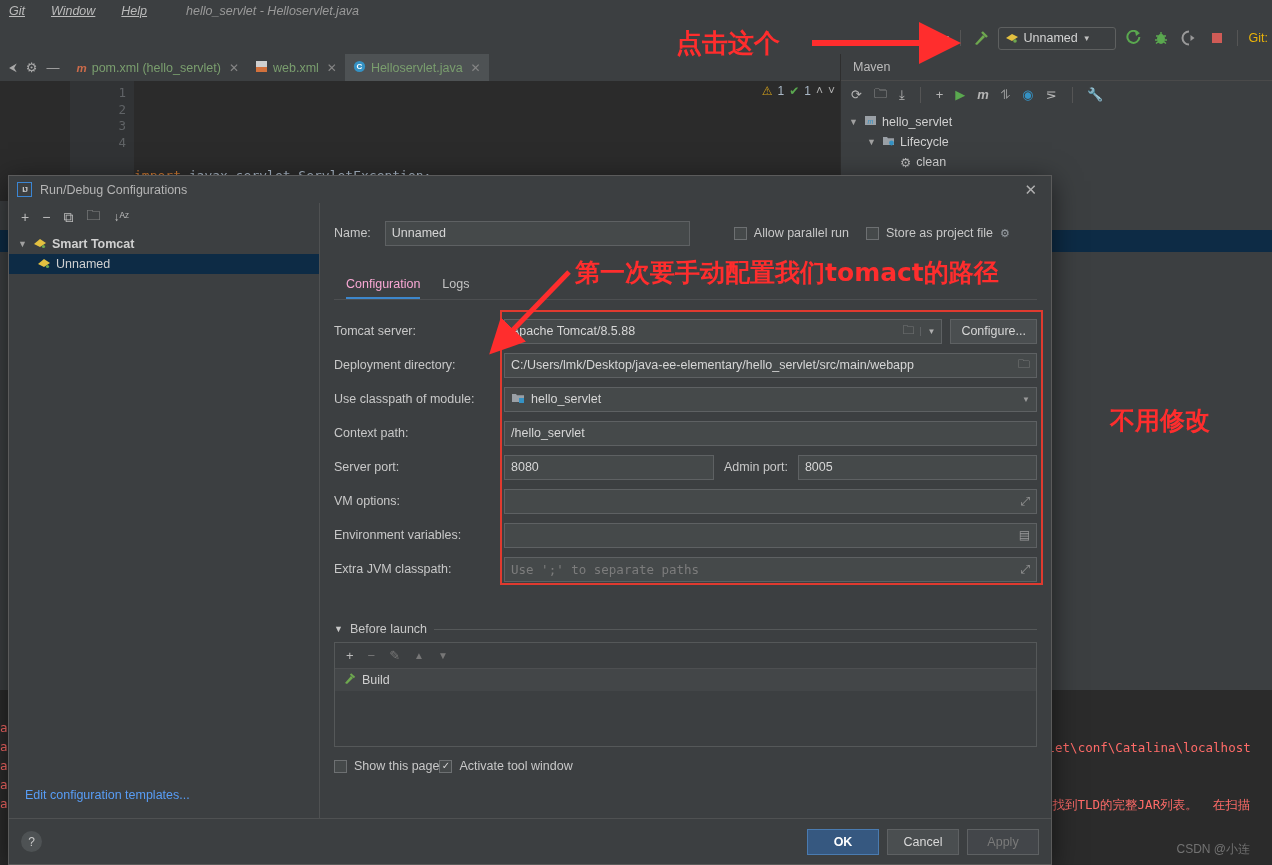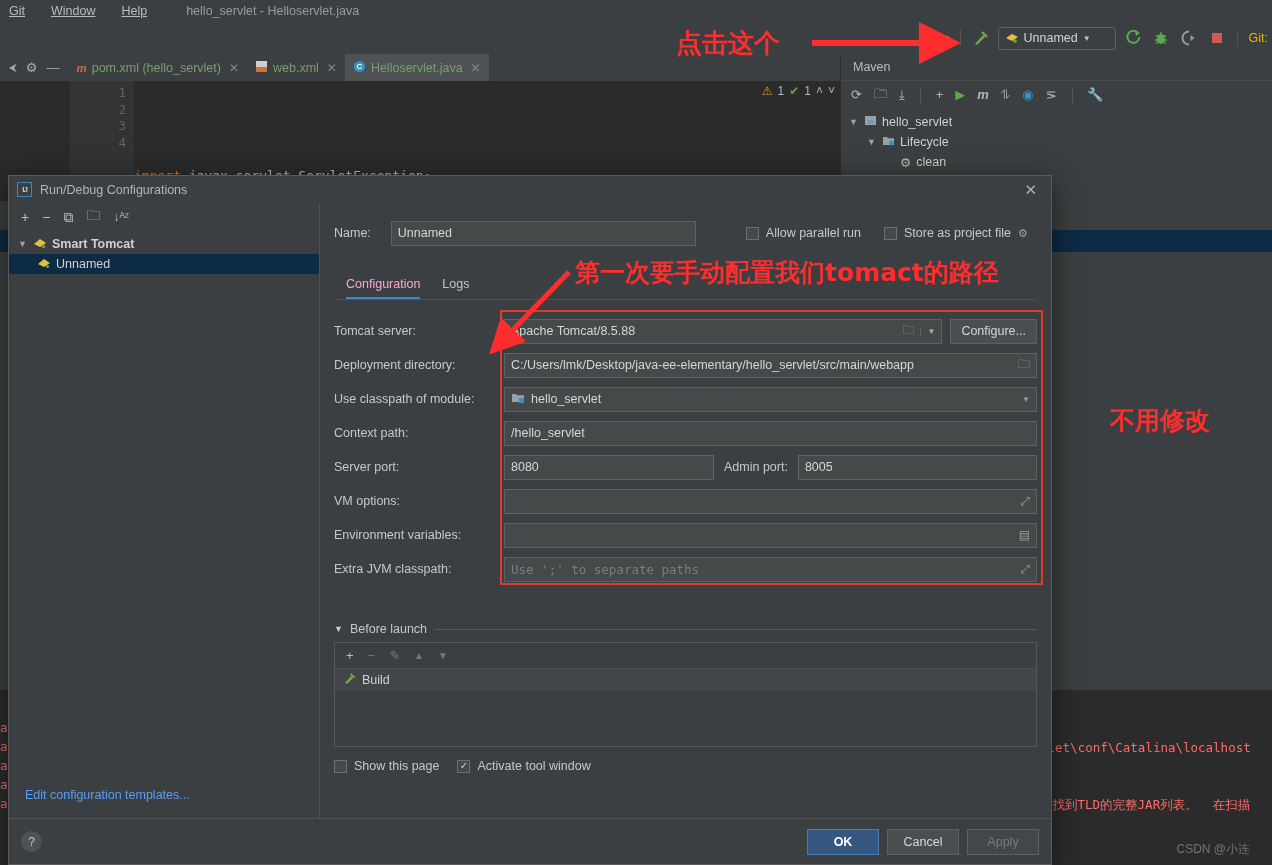--- a/index.html
+++ b/index.html
@@ -10,21 +10,21 @@
     overflow: hidden;
   }
   #root { position: relative; width: 1272px; height: 865px; }
 
   
   .ide { position:absolute; inset:0; background:#3c3f41; }
 
   .menubar {
     position:absolute; left:0; top:0; width:1012px; height:22px;
     background:#3c3f41; color:#bbbbbb; font-size:12.5px;
-    display:flex; align-items:center; gap:16px; padding-left:4px;
+    display:flex; align-items:center; gap:16px; padding-left:4px;font-style:italic;
   }
   .menubar .mi { padding:2px 5px; color:#bbbbbb; }
   .menubar .mi u { text-decoration:underline; }
   .menubar .wtitle { color:#9a9a9a; margin-left:18px; font-size:12.5px; }
 
   .toolbar {
     position:absolute; left:0; top:22px; width:1272px; height:32px;
     background:#3c3f41; display:flex; align-items:center;
   }
   .tb-right { position:absolute; right:0; top:0; height:32px; display:flex; align-items:center; gap:6px; padding-right:4px; }
@@ -103,21 +103,21 @@
   .cfg-tree { flex:1; font-size:12.5px; color:#d0d0d0; padding-top:3px;}
   .tnode { display:flex; align-items:center; gap:5px; height:20px; padding-left:9px; }
   .tnode.child { padding-left:28px; }
   .tnode.selected { background:#0d2b45; }
   .tnode b { font-weight:bold; }
   .cfg-left-foot { height:46px; display:flex; align-items:center; padding-left:16px; }
   .link { color:#589df6; font-size:12.5px; }
 
   
   .cfg-right { flex:1; display:flex; flex-direction:column; position:relative; padding:0 14px; background:#3c3f41;}
-  .name-row { display:flex; align-items:center; height:28px; margin-top:16px; gap:20px; }
+  .name-row { display:flex; align-items:center; height:28px; margin-top:16px; gap:14px; }
   .lbl { color:#c8c8c8; font-size:12.5px; }
   .inp {
     background:#45494a; border:1px solid #5e6163; color:#d6d6d6;
     font-size:12.5px; height:25px; padding:0 6px; display:flex; align-items:center;
   }
   .inp.ph { color:#7c7c7c; font-family:"DejaVu Sans Mono", monospace; }
   .cb { width:13px; height:13px; border:1px solid #6d7072; background:#45494a; display:inline-flex; align-items:center; justify-content:center; color:#d6d6d6; font-size:10px; line-height:1;}
   .cbwrap { display:flex; align-items:center; gap:7px; color:#c8c8c8; font-size:12.5px;}
 
   .tabs { display:flex; gap:22px; margin-top:30px; padding-left:12px; border-bottom:1px solid #4d4f51; }
@@ -141,21 +141,21 @@
 
   
   .before {
     margin-top:6px;
   }
   .bl-head { display:flex; align-items:center; gap:7px; color:#c8c8c8; font-size:12.5px; }
   .bl-head .rule { flex:1; height:1px; background:#555859; }
   .bl-panel { margin-top:6px; border:1px solid #555859; background:#3c3f41; height:105px; display:flex; flex-direction:column;}
   .bl-tb { height:26px; display:flex; align-items:center; gap:14px; padding-left:11px; color:#bcbcbc; font-size:13px; border-bottom:1px solid #4d4f51;}
   .bl-item { display:flex; align-items:center; gap:6px; height:22px; padding-left:8px; color:#d0d0d0; font-size:12.5px; background:#434648;}
-  .bl-checks { display:flex; align-items:center; gap:18px; margin-top:12px; }
+  .bl-checks { display:flex; align-items:center; margin-top:12px; }
 
   .dlg-foot {
     height:46px; border-top:1px solid #4f5152; display:flex; align-items:center;
     padding:0 12px; gap:10px;
   }
   .help-btn { width:21px; height:21px; border-radius:50%; background:#4e5254; color:#c8c8c8; font-size:12px; display:flex; align-items:center; justify-content:center; }
   .foot-right { margin-left:auto; display:flex; gap:8px; }
   .fbtn { min-width:72px; height:26px; border:1px solid #5e6163; background:#4a4e50; color:#d9d9d9; font-size:12.5px; display:flex; align-items:center; justify-content:center;}
   .fbtn.primary { background:#365880; border-color:#4a7bb0; color:#ffffff; font-weight:bold; }
   .fbtn.disabled { color:#7a7a7a; background:#43464a; }

